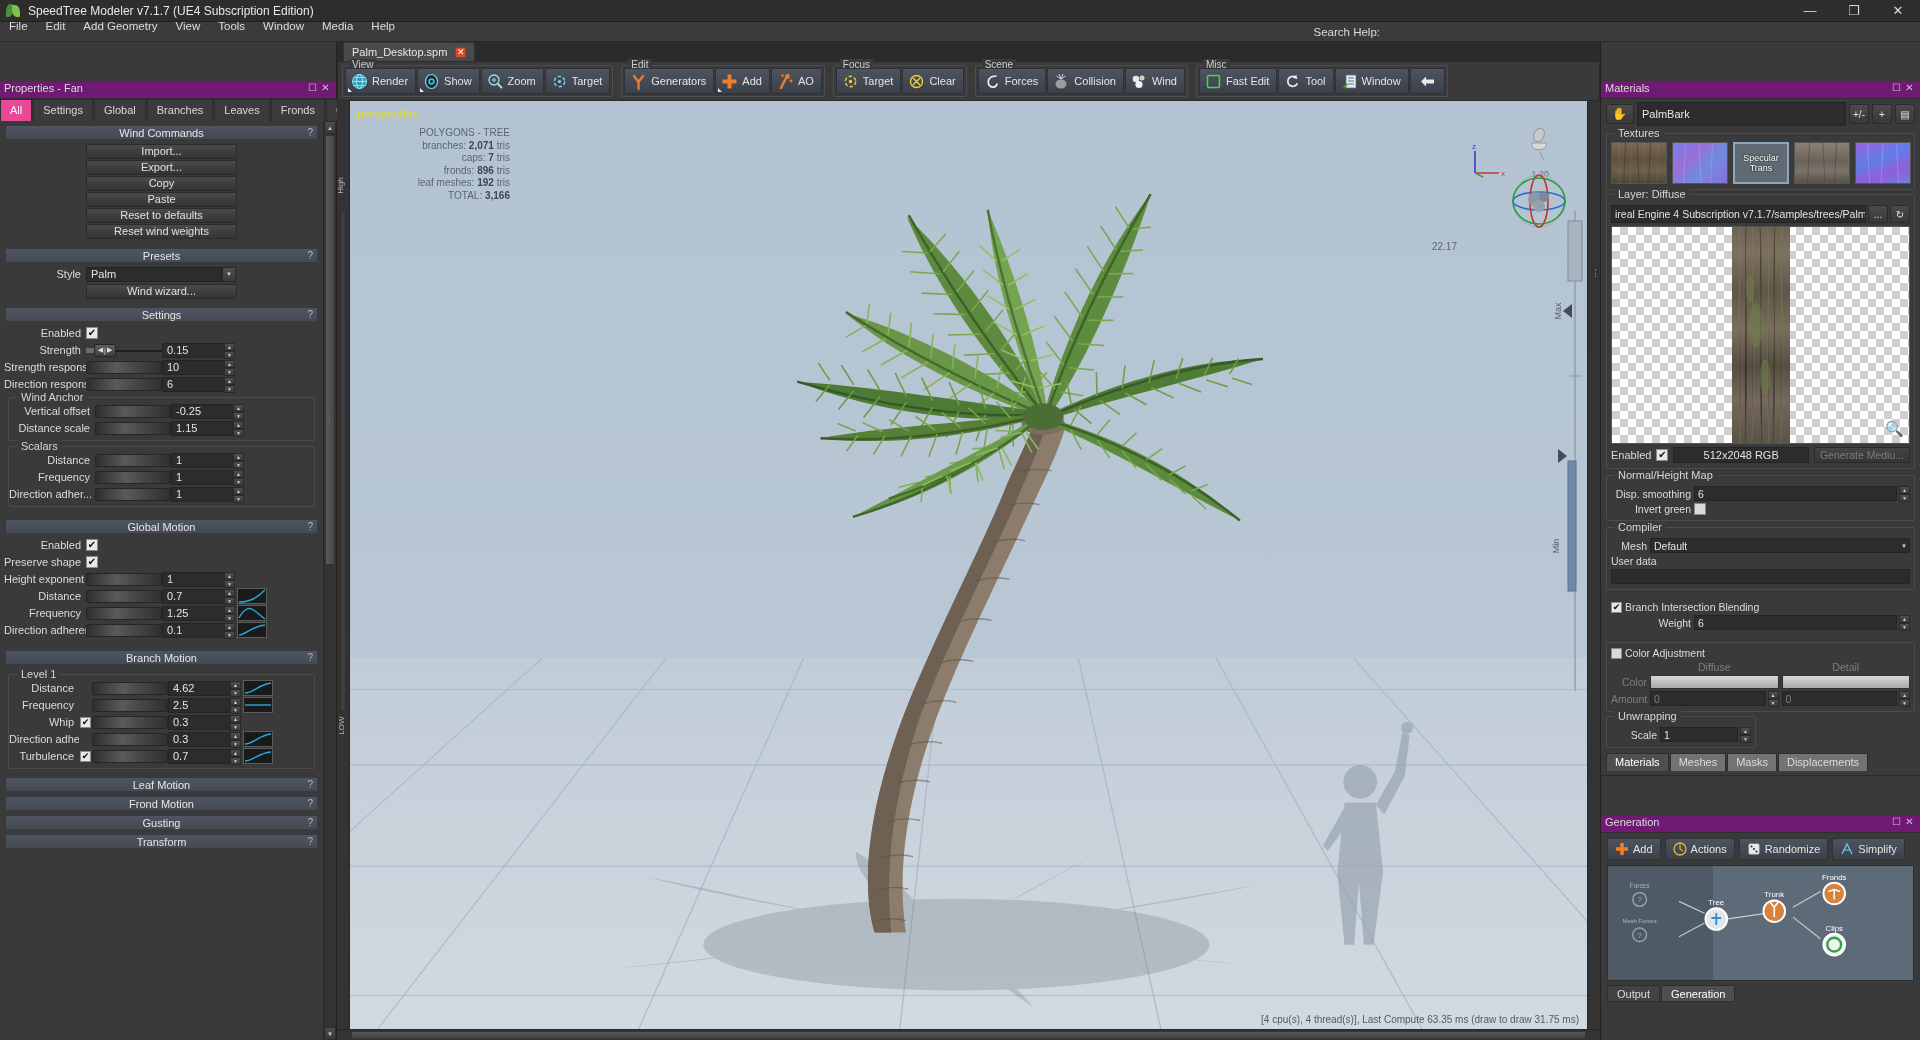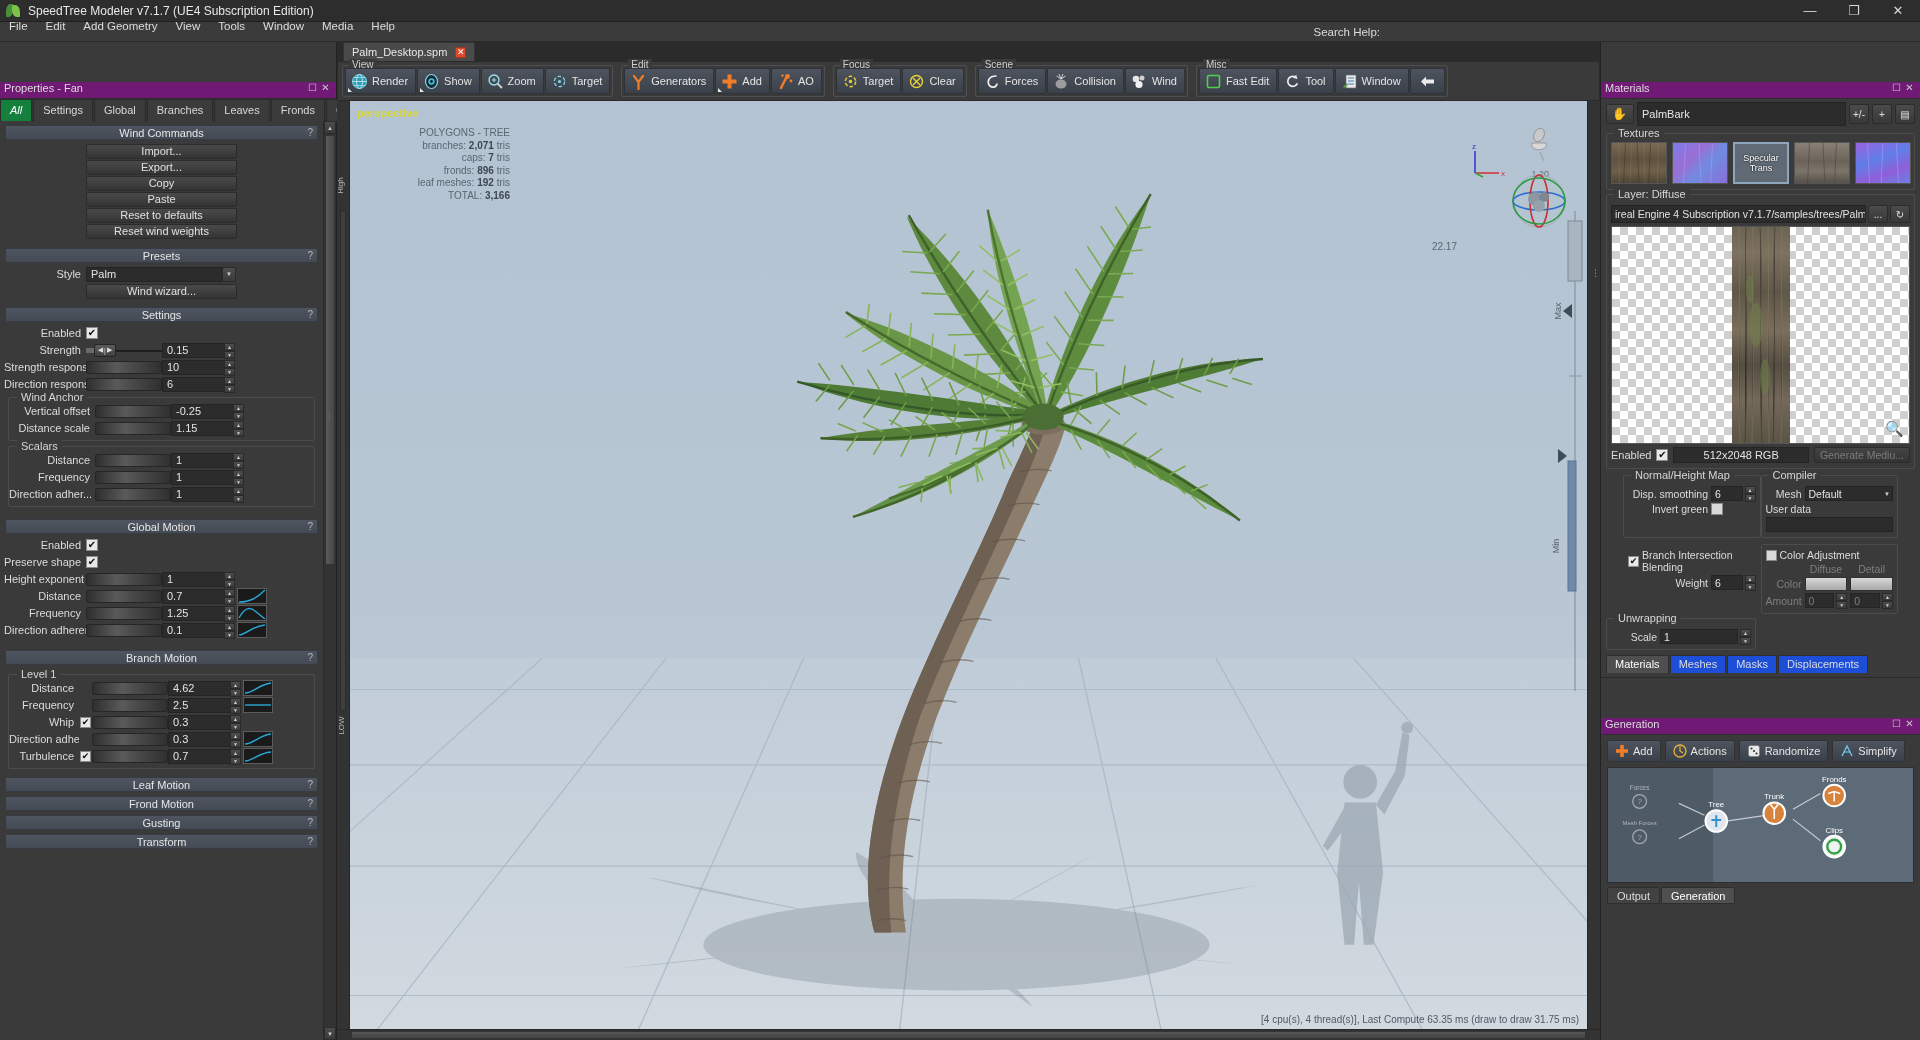--- a/index.html
+++ b/index.html
@@ -43,21 +43,21 @@
     padding: 0 4px; font-size: 11px; color: #dcdcdc; border-bottom: 1px solid #2e2e2e; flex: none; margin-top: 40px;
   }
   .panel-hdr .ttl { flex: 1; }
   .panel-hdr .pico { width: 13px; text-align: center; font-size: 10px; color: #c8c8c8; }
 
   .tabstrip { display: flex; height: 22px; background: #333; flex: none; border-bottom: 1px solid #2a2a2a; }
   .tab {
     padding: 0 9px; height: 22px; line-height: 21px; font-size: 11px; color: #d8d8d8;
     background: #3b3b3b; border: 1px solid #2c2c2c; border-bottom: none; margin-right: 1px;
   }
-  .tab.active { background: #15803d; color: #fff; font-style: italic; }
+  .tab.active { background: #ec4899; color: #fff; }
 
   .scrollarea { flex: 1; overflow: hidden; position: relative; background: #3a3a3a; }
   .scroll-inner { position: absolute; left: 0; top: 0; right: 13px; bottom: 0; overflow: hidden; }
 
   .sec-hdr {
     height: 15px; background: linear-gradient(#4e5560, #434a54);
     border: 1px solid #363b43; border-radius: 1px;
     display: flex; align-items: center; justify-content: center; position: relative;
     font-size: 11px; color: #e6e6e6; margin: 4px 5px 0 5px;
   }
@@ -234,40 +234,40 @@
   .enrow .lab { font-size: 11px; color: #dcdcdc; }
   .sizebox {
     flex: 1; height: 16px; background: #2c2c2c; border: 1px solid #242424; color: #e2e2e2;
     font-size: 11px; display: flex; align-items: center; justify-content: center;
   }
   .gbtn {
     height: 16px; background: linear-gradient(#444,#343434); border: 1px solid #2b2b2b;
     color: #7c7c7c; font-size: 10.5px; padding: 0 5px; display: flex; align-items: center; border-radius: 2px;
   }
 
-  .twocol { display: flex; gap: 0; margin: 0 22px; }
+  .twocol { display: flex; gap: 0; margin: 0 5px; flex-direction: column; }
   .twocol > .rgroup { flex: 1; margin: 6px 0 0 0; }
   .r2row { display: flex; align-items: center; margin-top: 2px; gap: 3px; }
   .r2row .lb { font-size: 10.5px; color: #dcdcdc; text-align: right; }
   .smallnum {
     height: 15px; background: #2c2c2c; border: 1px solid #242424; color: #e4e4e4;
     font-size: 10.5px; padding: 0 3px; display: flex; align-items: center; flex: 1; min-width: 0;
   }
   .selbox {
     height: 15px; background: #2c2c2c; border: 1px solid #242424; color: #e4e4e4;
     font-size: 10.5px; padding: 0 3px; display: flex; align-items: center; flex: 1; position: relative;
   }
   .selbox .arw { position: absolute; right: 2px; font-size: 6px; color: #cfcfcf; }
   .colorswatch { height: 14px; flex: 1; background: linear-gradient(#d8d8d8,#a8a8a8); border: 1px solid #303030; }
   .dimmed { color: #7e7e7e !important; }
 
   .rtabs { display: flex; gap: 1px; margin: 5px 5px 0 5px; flex: none; }
   .rtab {
     padding: 0 8px; height: 18px; line-height: 17px; font-size: 11px; color: #dcdcdc;
-    background: #1d4ed8; border: 1px solid #2e2e2e; border-bottom: none; border-radius: 2px 2px 0 0;
+    background: #737373; border: 1px solid #2e2e2e; border-bottom: none; border-radius: 2px 2px 0 0;
   }
   .rtab.active { background: #4f4f4f; color: #fff; }
 
   .gen-panel { margin-top: 4px; border-top: 1px solid #2a2a2a; flex: none; display: flex; flex-direction: column; }
   .gen-toolbar { display: flex; gap: 4px; padding: 5px 6px; }
   .genbtn {
     height: 22px; background: linear-gradient(#4d545e,#3b414a); border: 1px solid #2e333a; border-radius: 2px;
     display: flex; align-items: center; gap: 4px; padding: 0 7px; font-size: 11px; color: #e4e4e4;
   }
   .gen-canvas {

